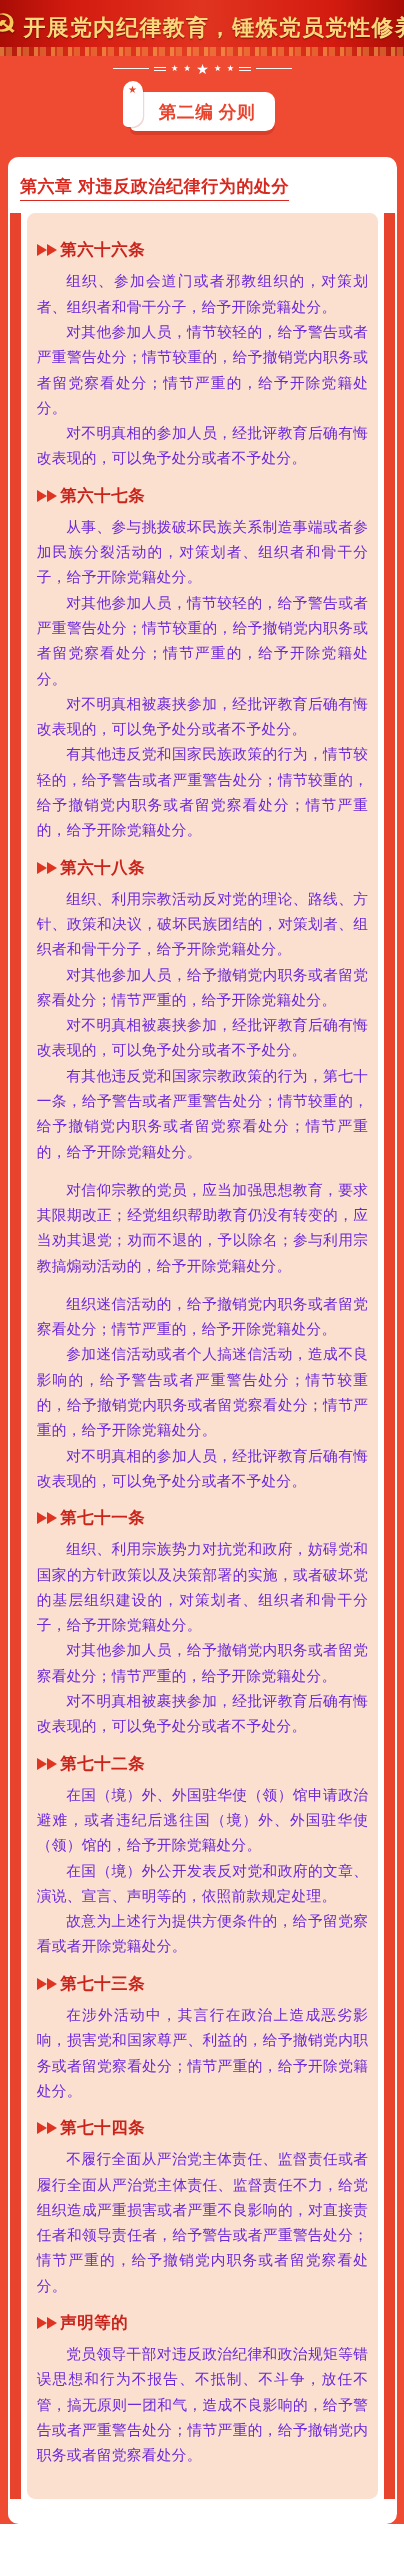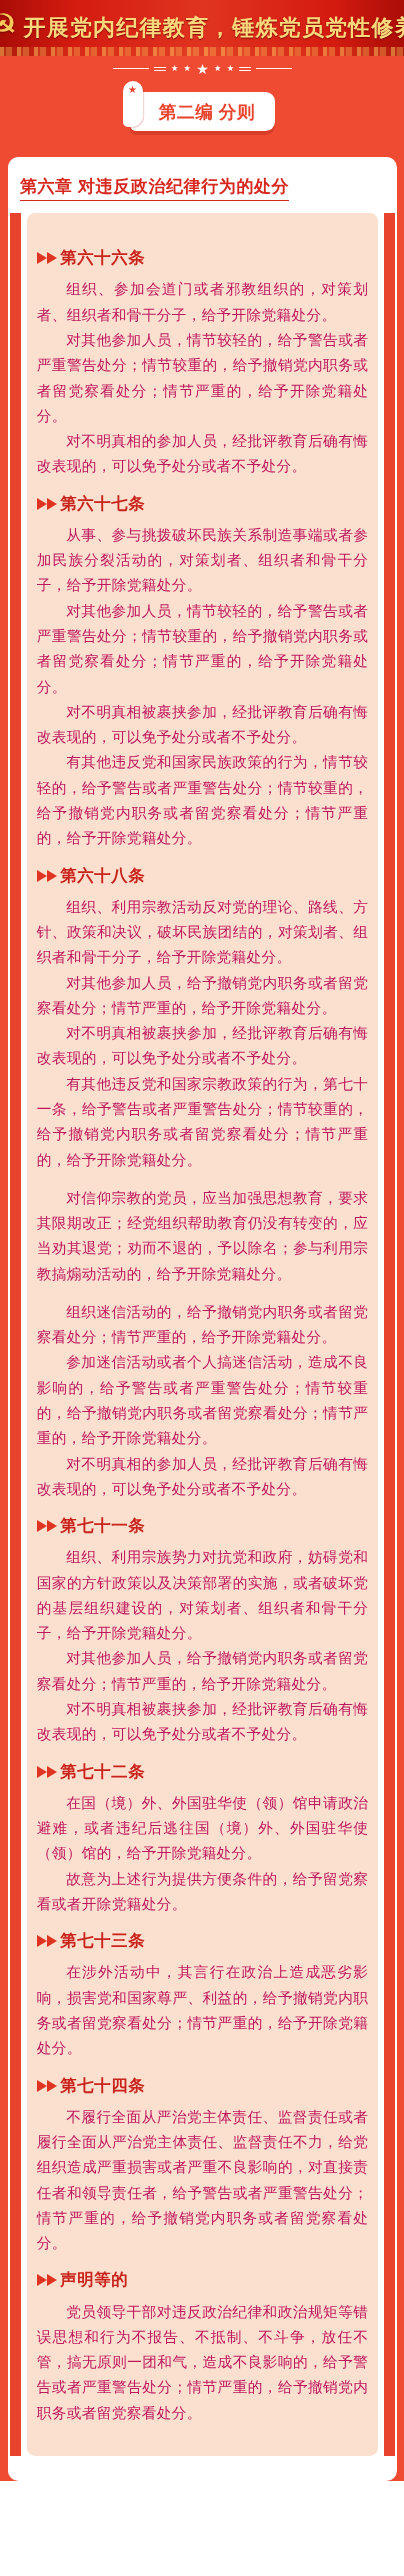--- a/index.html
+++ b/index.html
@@ -79,31 +79,31 @@
     border-left:11.7px solid #e8432c;
     border-right:11.7px solid #e8432c;
     padding:0 5.9px;
   }
   .pink{
     background:#fbdfcf;border-radius:8.2px;
     padding:26px 9.4px 30.5px;
   }
 
   .article{margin-top:13px;}
-  .article:first-child{margin-top:8px;}
+  .article:first-child{margin-top:0;}
   .article-head{
     display:flex;align-items:center;gap:1.2px;
     color:#c9241c;font-size:16.4px;font-weight:bold;
     margin-bottom:8.2px;letter-spacing:0.6px;
   }
   .tri{width:0;height:0;border-style:solid;border-width:6.4px 0 6.4px 10px;
     border-color:transparent transparent transparent #df3422;display:inline-block;}
   .tri+.tri{margin-left:-1.2px;margin-right:2.3px;}
   .article p{
-    margin:0;color:#be185d;font-size:14.7px;line-height:1.72;
+    margin:0;color:#6d28d9;font-size:14.7px;line-height:1.72;
     text-align:justify;text-indent:2em;letter-spacing:0.3px;
   }
 </style>
 </head>
 <body>
 
 <div class="page">
 
   <div class="banner">
     <span class="emblem">☭</span>
@@ -217,20 +217,21 @@
   </section>
 
   <section class="article">
     <div class="article-head">
       <span class="tri"></span>
       <span class="tri"></span>
       <span>第七十二条</span>
     </div>
     <div>
                   <p>在国（境）外、外国驻华使（领）馆申请政治避难，或者违纪后逃往国（境）外、外国驻华使（领）馆的，给予开除党籍处分。</p>
+                  <p>在国（境）外公开发表反对党和政府的文章、演说、宣言、声明等的，依照前款规定处理。</p>
                   <p>故意为上述行为提供方便条件的，给予留党察看或者开除党籍处分。</p>
                 </div>
   </section>
 
   <section class="article">
     <div class="article-head">
       <span class="tri"></span>
       <span class="tri"></span>
       <span>第七十三条</span>
     </div>

